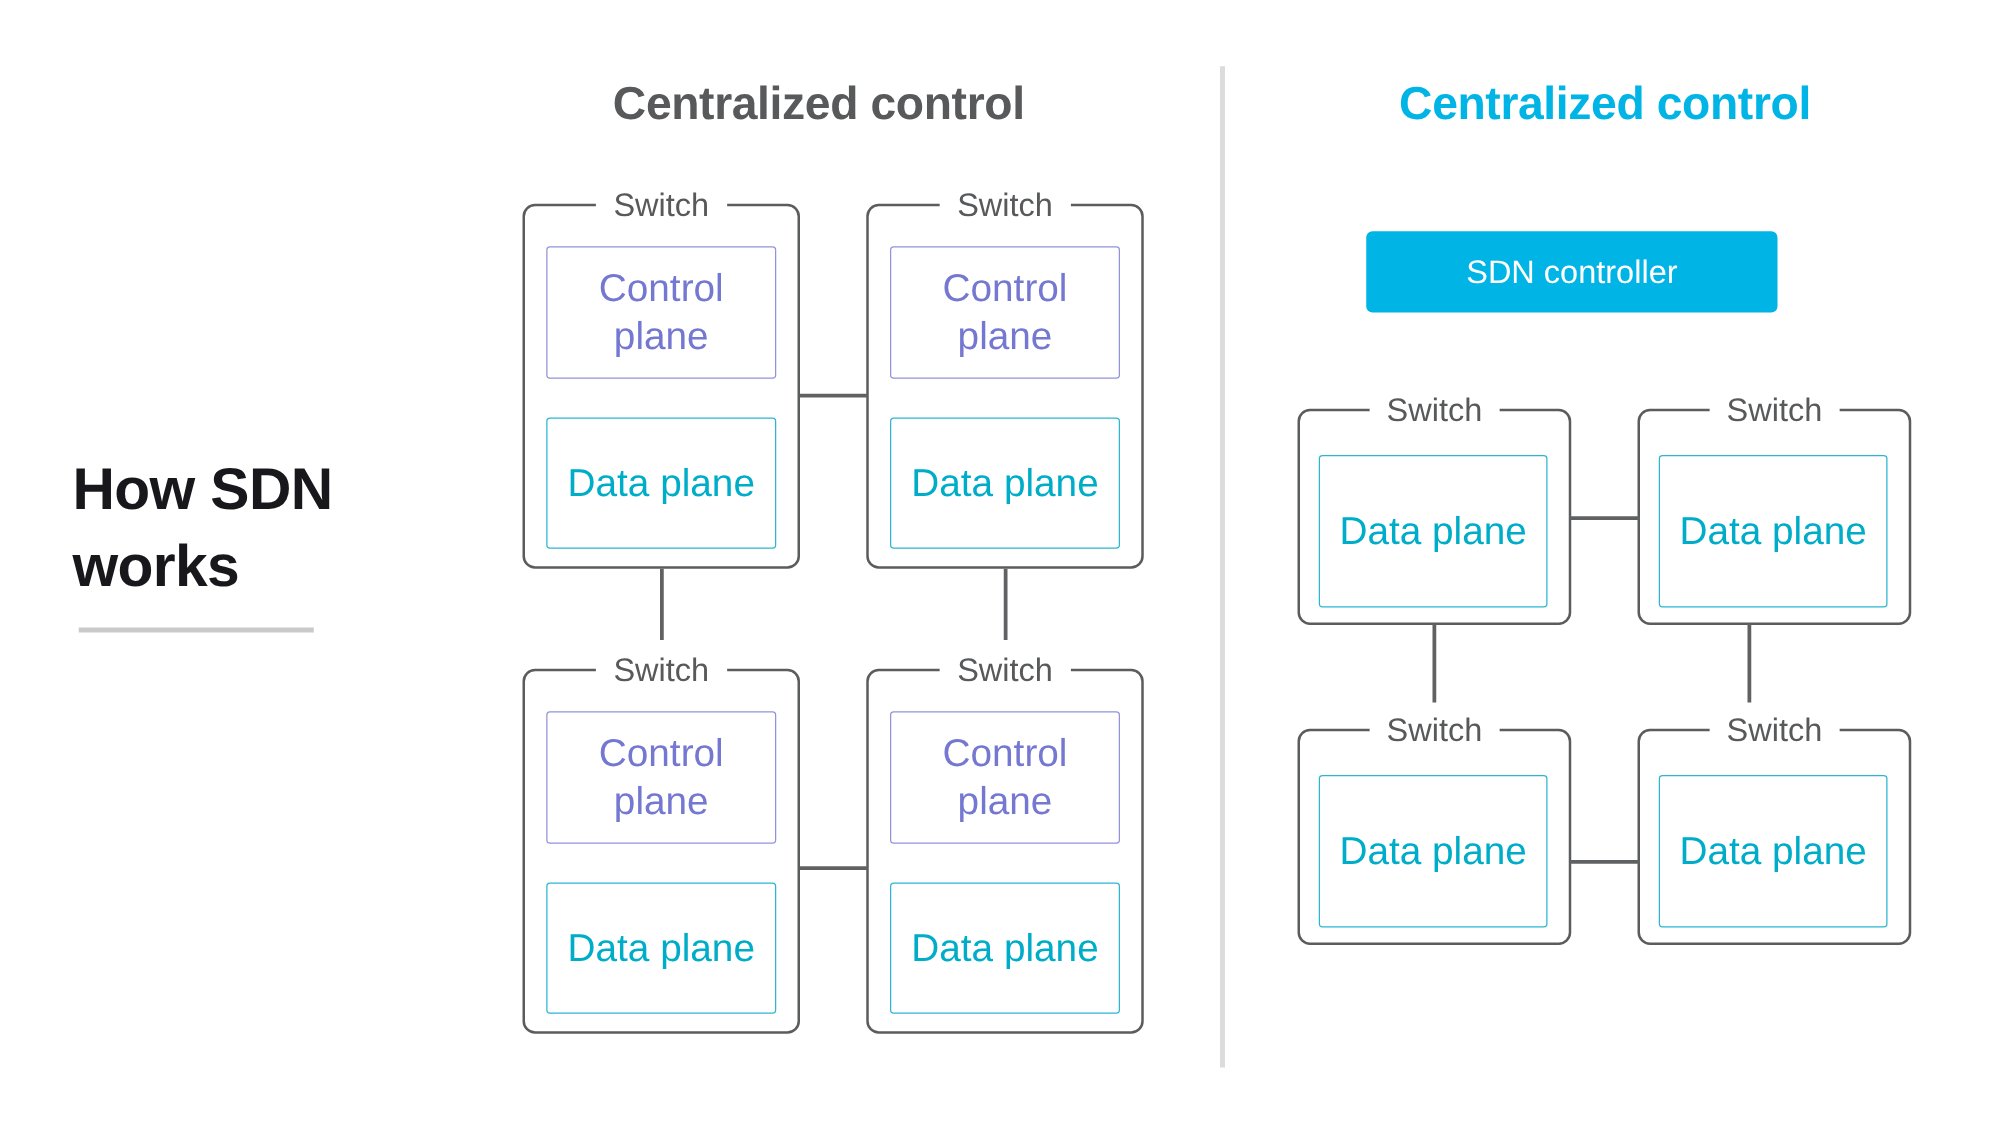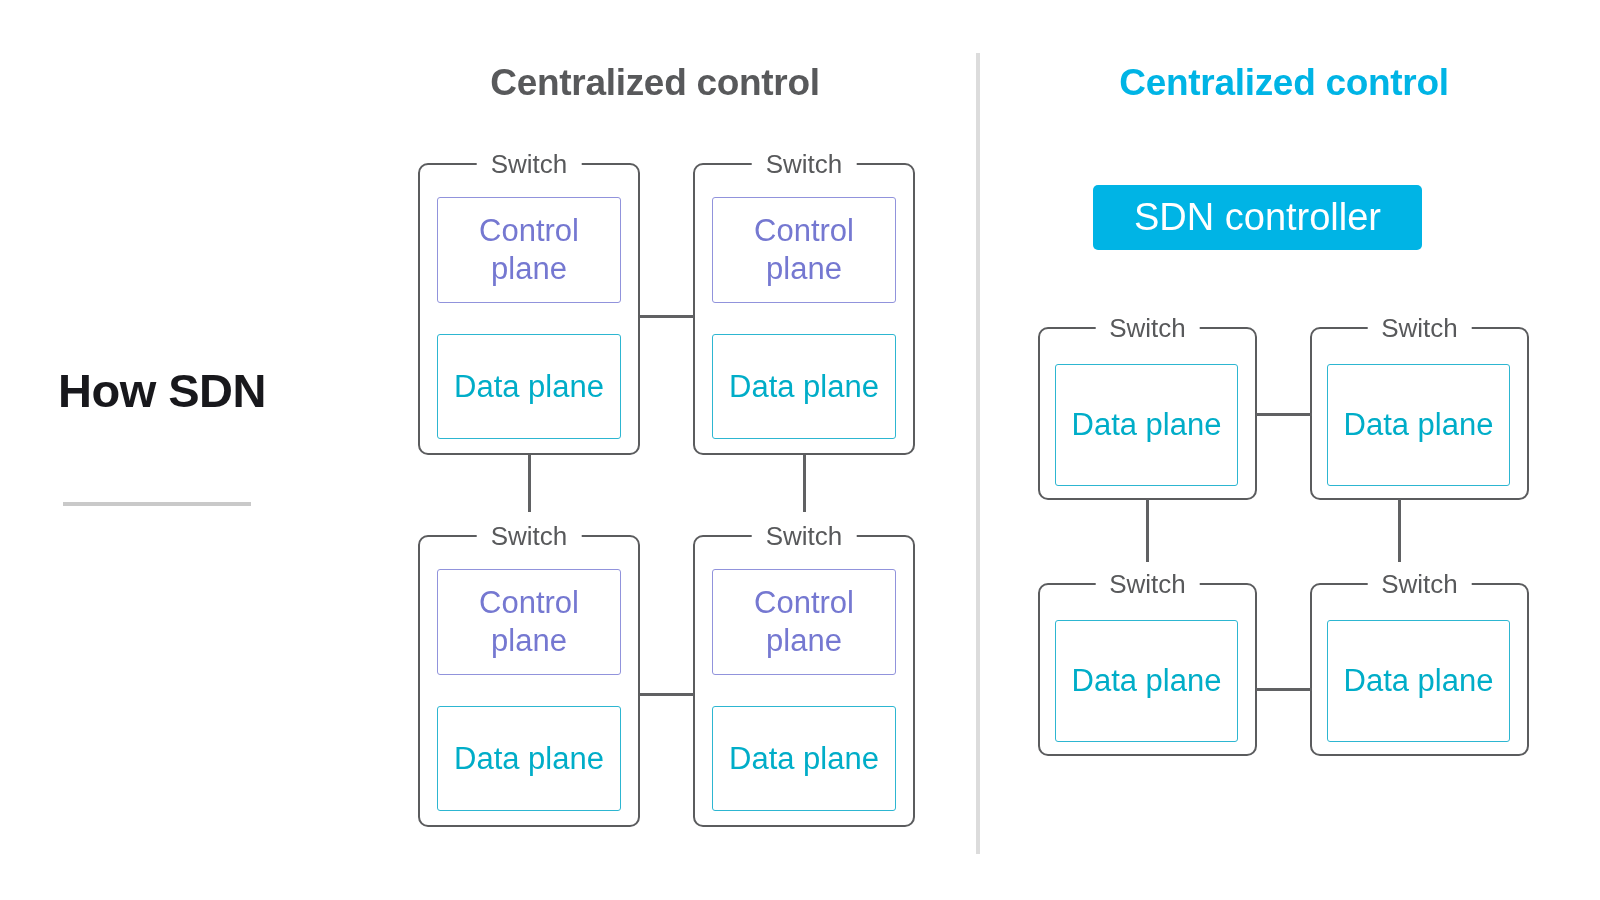--- a/index.html
+++ b/index.html
@@ -26,21 +26,21 @@
   .heading-centralized{left:1034px;top:62px;width:500px;color:var(--cyan);}
 
   
   .divider{left:976px;top:53px;width:4px;height:801px;background:var(--divider);}
 
   
   .controller{
     left:1093px;top:185px;width:329px;height:65px;
     background:var(--cyan);border-radius:5px;
     display:flex;align-items:center;justify-content:center;
-    color:#ffffff;font-size:38px;
+    color:#ffffff;font-size:26px;
   }
 
   
   .switch{
     border:2.5px solid var(--gray-border);
     border-radius:10px;background:transparent;
   }
   .switch.tall{width:218px;height:288px;}
   .switch.short{width:215px;height:169px;}
   .switch-label{
@@ -81,20 +81,21 @@
   .c-h1{left:1256px;top:413px;width:56px;}
   .c-h2{left:1256px;top:688px;width:56px;}
   .c-v1{left:1146px;top:499px;height:63px;}
   .c-v2{left:1398px;top:499px;height:63px;}
 </style>
 </head>
 <body>
 
 <div class="abs page-title">
   <div>How SDN</div>
+  <div>works</div>
 </div>
 <div class="abs title-underline"></div>
 
 <div class="abs heading heading-distributed">Centralized control</div>
 <div class="abs heading heading-centralized">Centralized control</div>
 
 <div class="abs divider"></div>
 
 <div class="abs switch tall d-a">
   <span class="switch-label">Switch</span>

